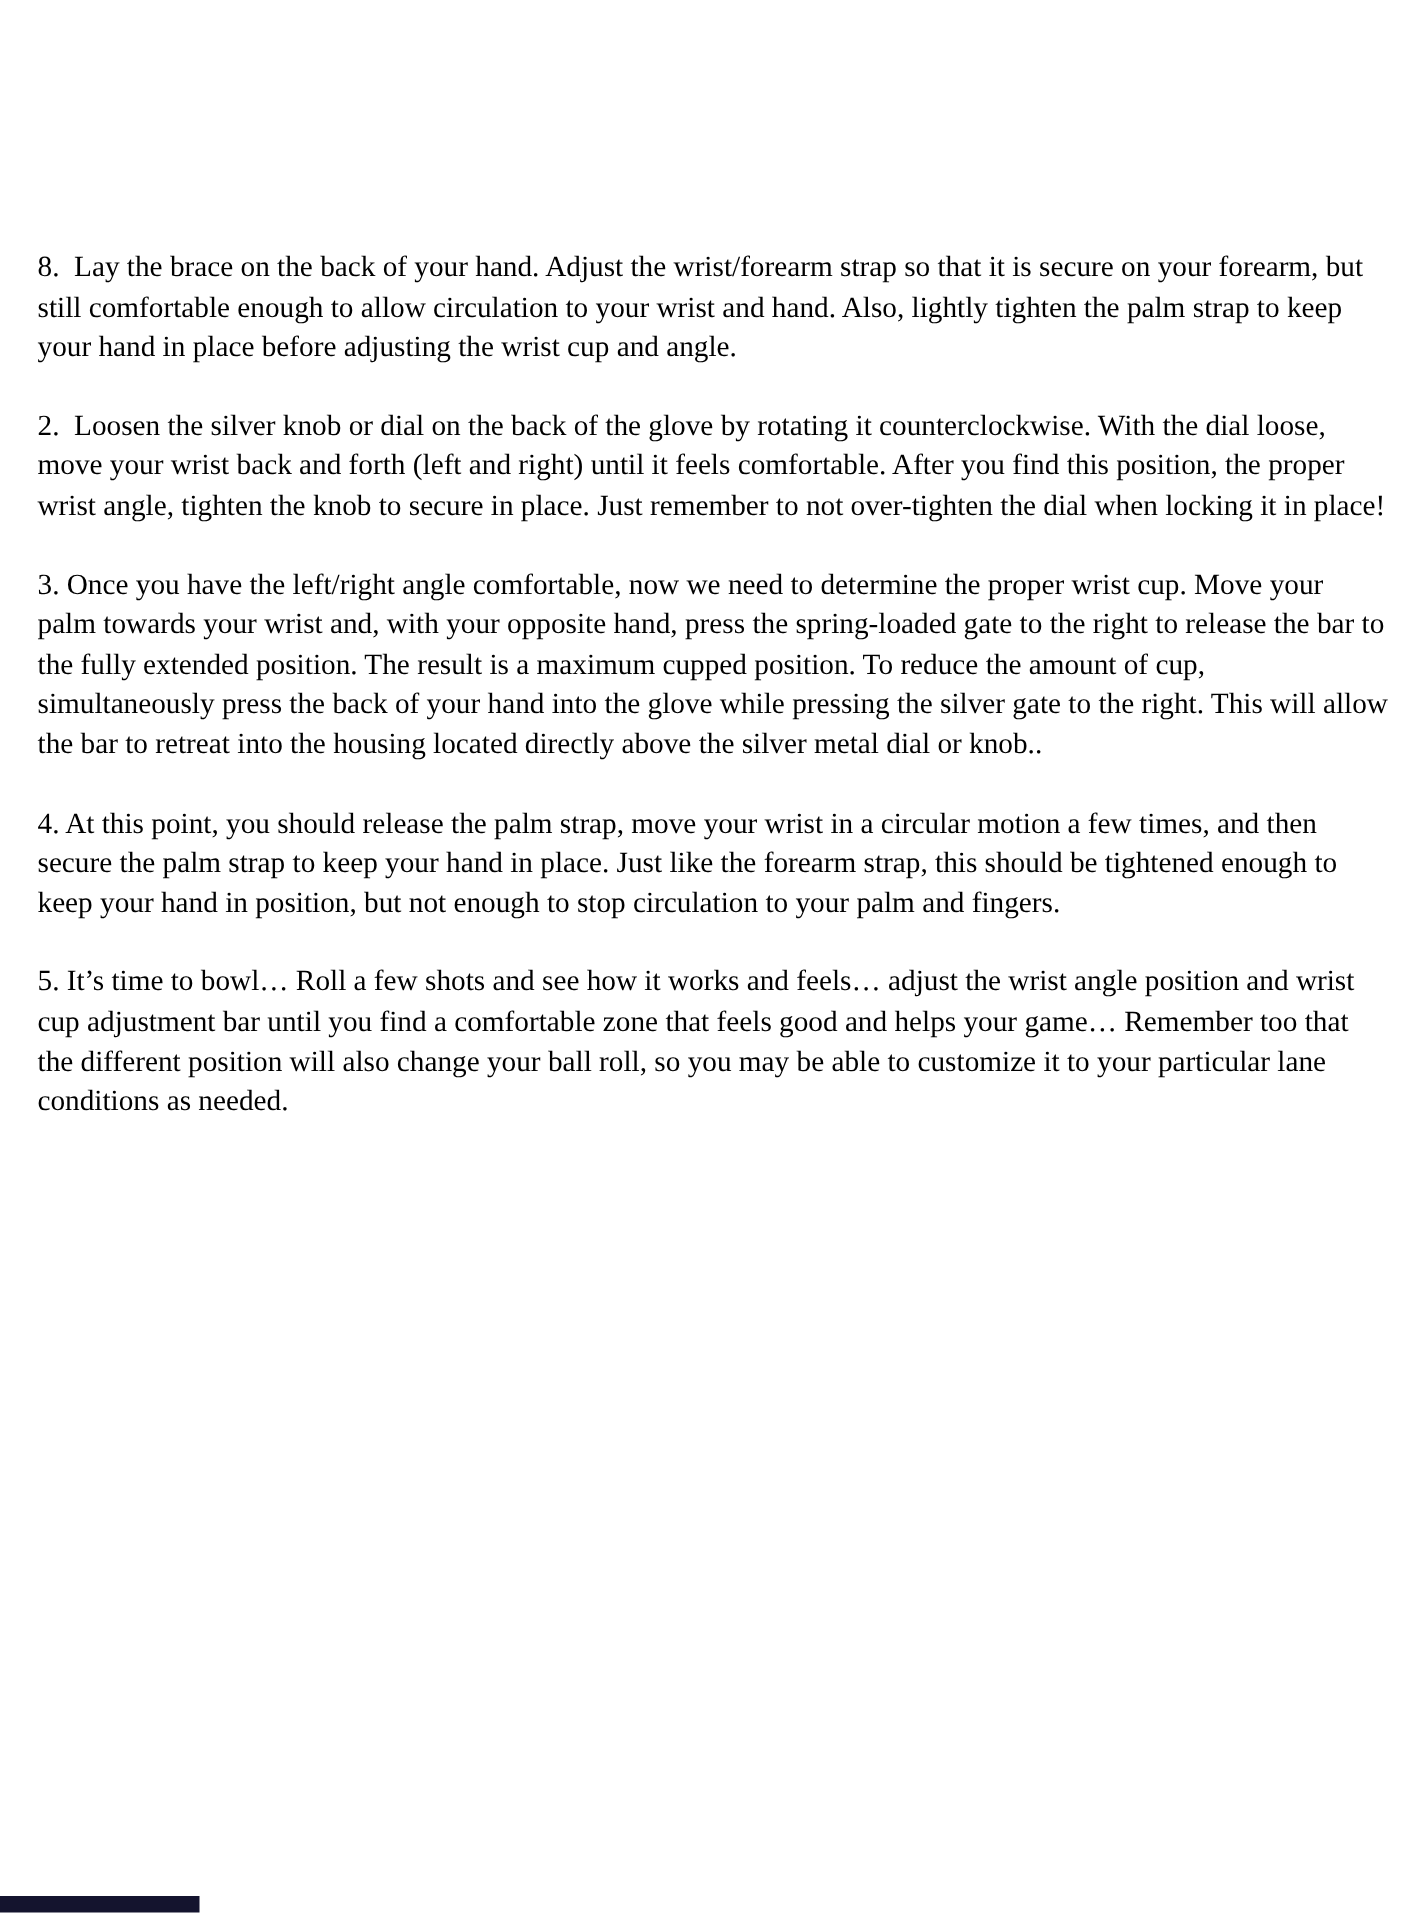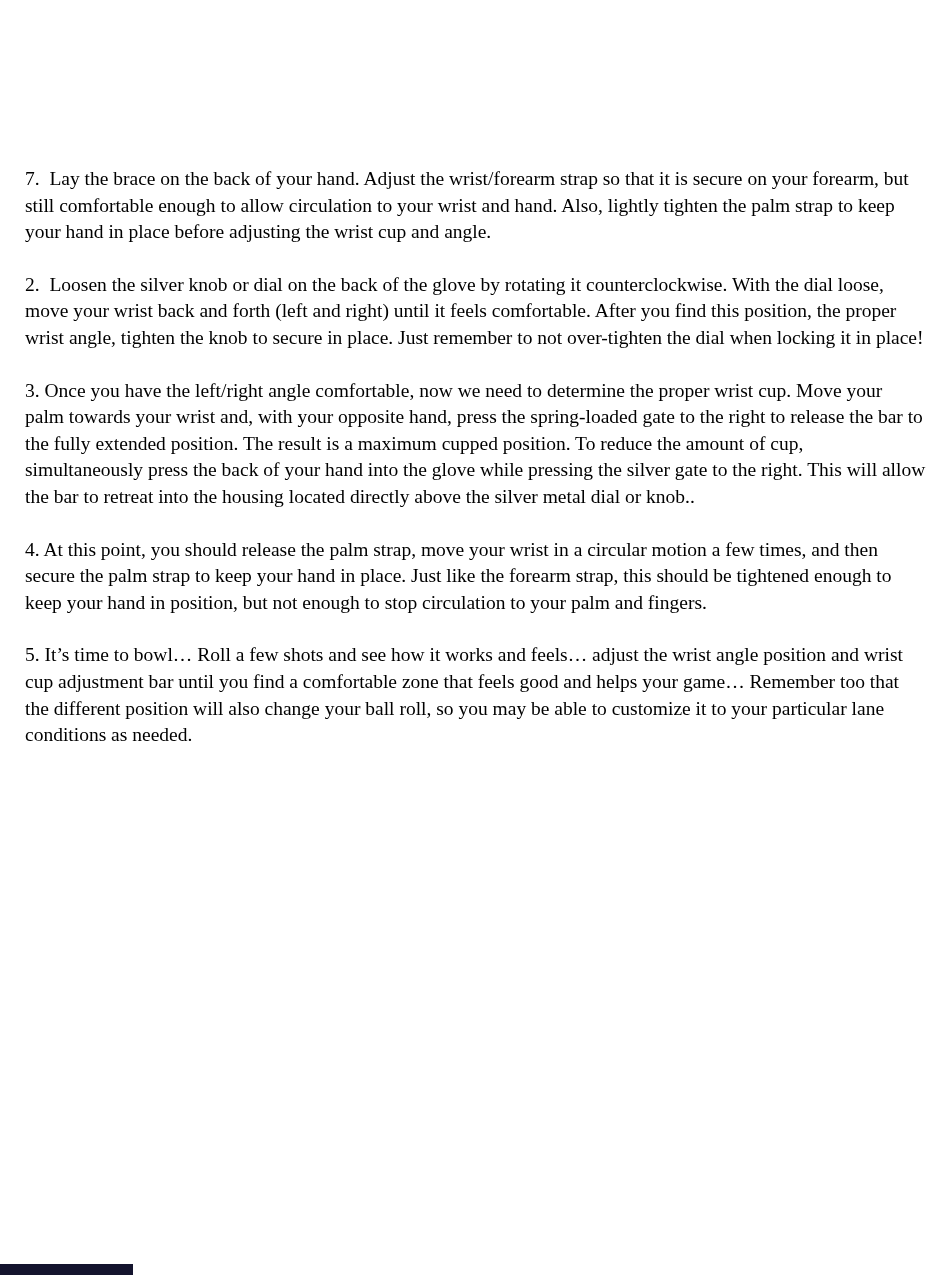--- a/index.html
+++ b/index.html
@@ -40,21 +40,21 @@
     bottom: 7px;
     width: 133px;
     height: 11px;
   }
 </style>
 </head>
 <body>
 
 <div class="doc">
 
-  <p class="para">7.  Lay the brace on the back of your hand. Adjust the wrist/forearm strap so that it is secure on your forearm, but still comfortable enough to allow circulation to your wrist and hand. Also, lightly tighten the palm strap to keep your hand in place before adjusting the wrist cup and angle.</p>
+  <p class="para">8.  Lay the brace on the back of your hand. Adjust the wrist/forearm strap so that it is secure on your forearm, but still comfortable enough to allow circulation to your wrist and hand. Also, lightly tighten the palm strap to keep your hand in place before adjusting the wrist cup and angle.</p>
 
   <p class="para">2.  Loosen the silver knob or dial on the back of the glove by rotating it counterclockwise. With the dial loose, move your wrist back and forth (left and right) until it feels comfortable. After you find this position, the proper wrist angle, tighten the knob to secure in place. Just remember to not over-tighten the dial when locking it in place!</p>
 
   <p class="para">3. Once you have the left/right angle comfortable, now we need to determine the proper wrist cup. Move your palm towards your wrist and, with your opposite hand, press the spring-loaded gate to the right to release the bar to the fully extended position. The result is a maximum cupped position. To reduce the amount of cup, simultaneously press the back of your hand into the glove while pressing the silver gate to the right. This will allow the bar to retreat into the housing located directly above the silver metal dial or knob..</p>
 
   <p class="para">4. At this point, you should release the palm strap, move your wrist in a circular motion a few times, and then secure the palm strap to keep your hand in place. Just like the forearm strap, this should be tightened enough to keep your hand in position, but not enough to stop circulation to your palm and fingers.</p>
 
   <p class="para">5. It’s time to bowl… Roll a few shots and see how it works and feels… adjust the wrist angle position and wrist cup adjustment bar until you find a comfortable zone that feels good and helps your game… Remember too that the different position will also change your ball roll, so you may be able to customize it to your particular lane conditions as needed.</p>
 </div>
 

